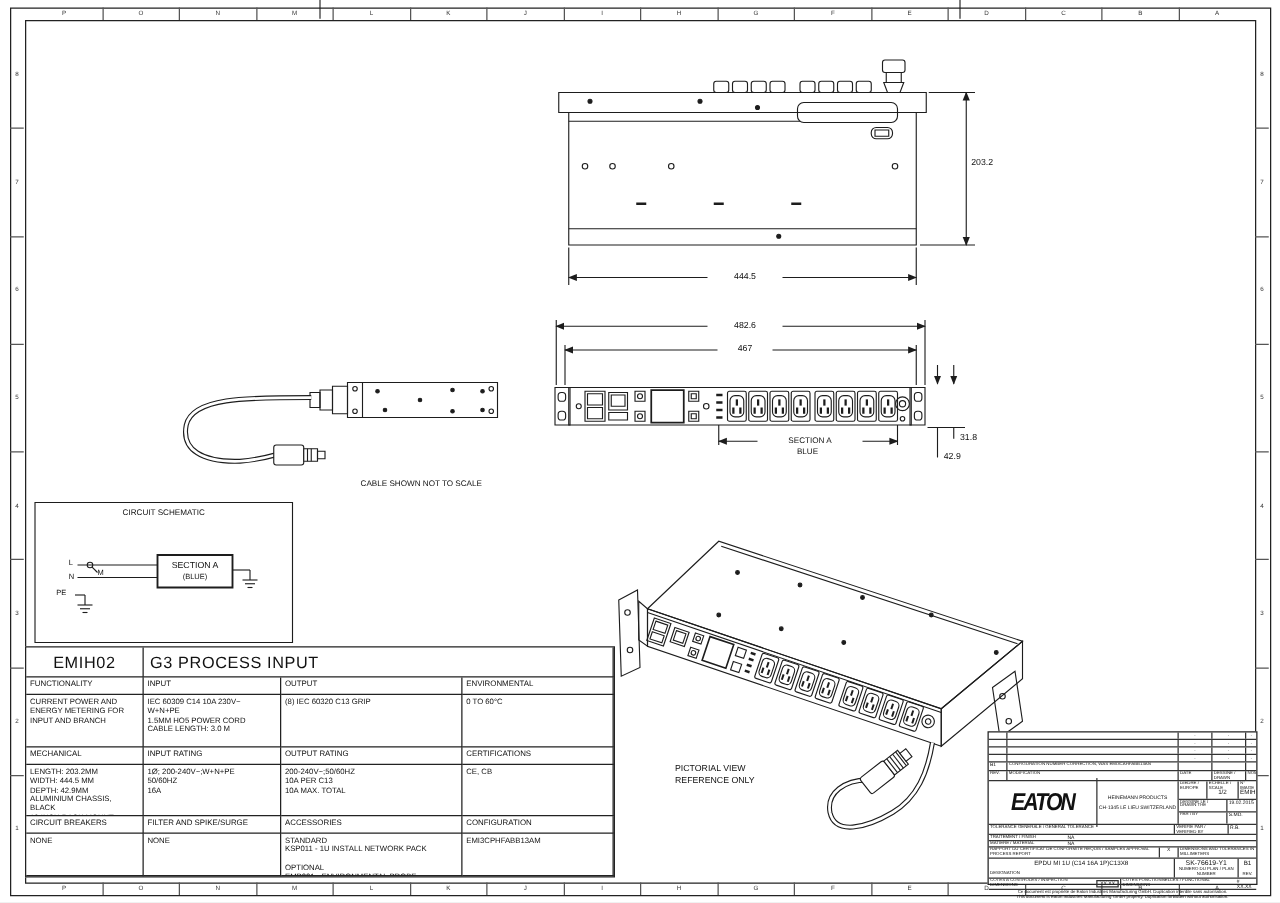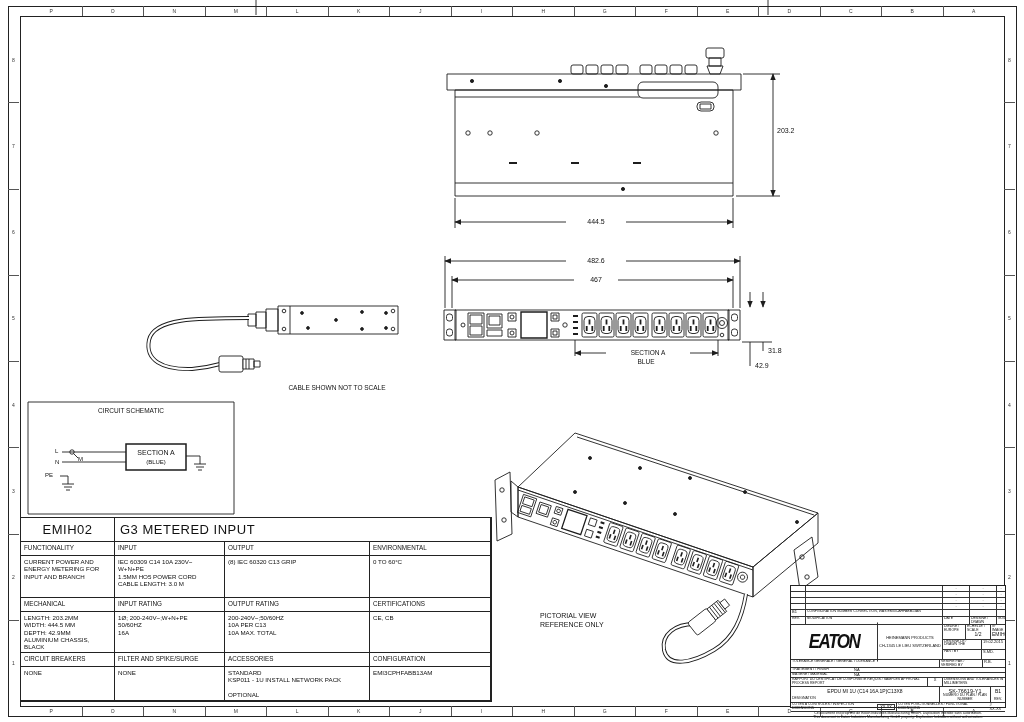--- a/index.html
+++ b/index.html
@@ -398,21 +398,21 @@
   <div class="lab schem-t ctr" style="left:66px;top:408px;width:130px;">CIRCUIT SCHEMATIC</div>
   <div class="lab" style="left:55px;top:448px;font-size:6px;">L</div>
   <div class="lab" style="left:55px;top:458.5px;font-size:6px;">N</div>
   <div class="lab" style="left:45px;top:472px;font-size:6px;">PE</div>
   <div class="lab" style="left:78px;top:456px;font-size:6px;">M</div>
   <div class="lab ctr" style="left:126px;top:449px;width:60px;font-size:7px;">SECTION A</div>
   <div class="lab ctr" style="left:126px;top:459px;width:60px;font-size:6px;">(BLUE)</div>
 
   <div class="abs spec">
     <div class="hmodel">EMIH02</div>
-    <div class="htitle">G3 METERED INPUT</div>
+    <div class="htitle">G3 PROCESS INPUT</div>
 
     <div class="th">FUNCTIONALITY</div>
     <div class="th">INPUT</div>
     <div class="th">OUTPUT</div>
     <div class="th">ENVIRONMENTAL</div>
 
     <div class="val">CURRENT POWER AND
 ENERGY METERING FOR
 INPUT AND BRANCH</div>
     <div class="val">IEC 60309 C14 10A 230V~

